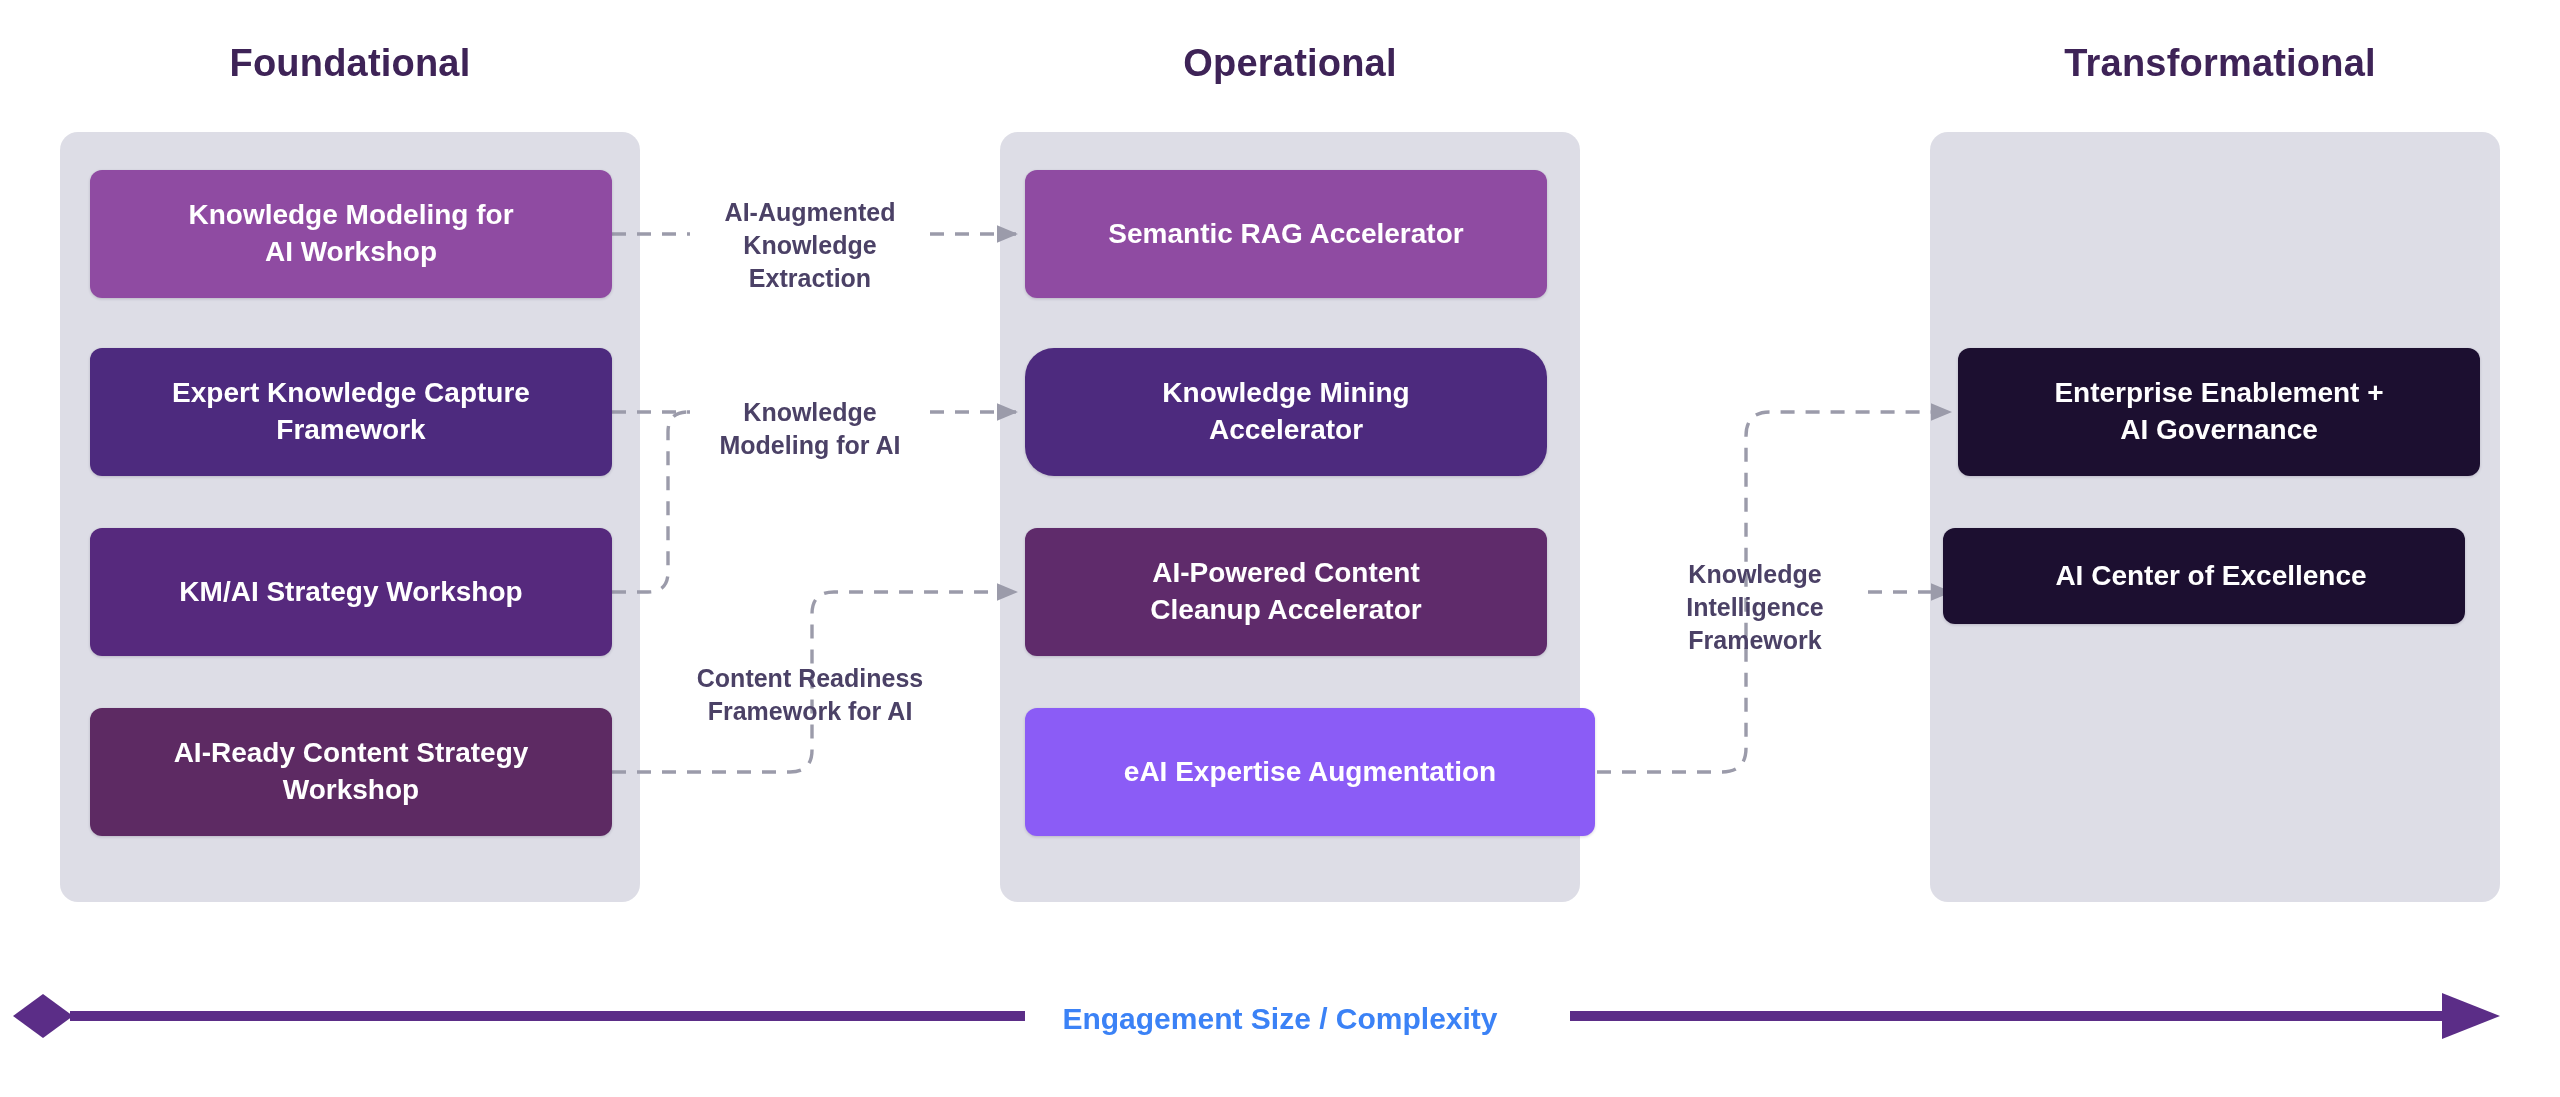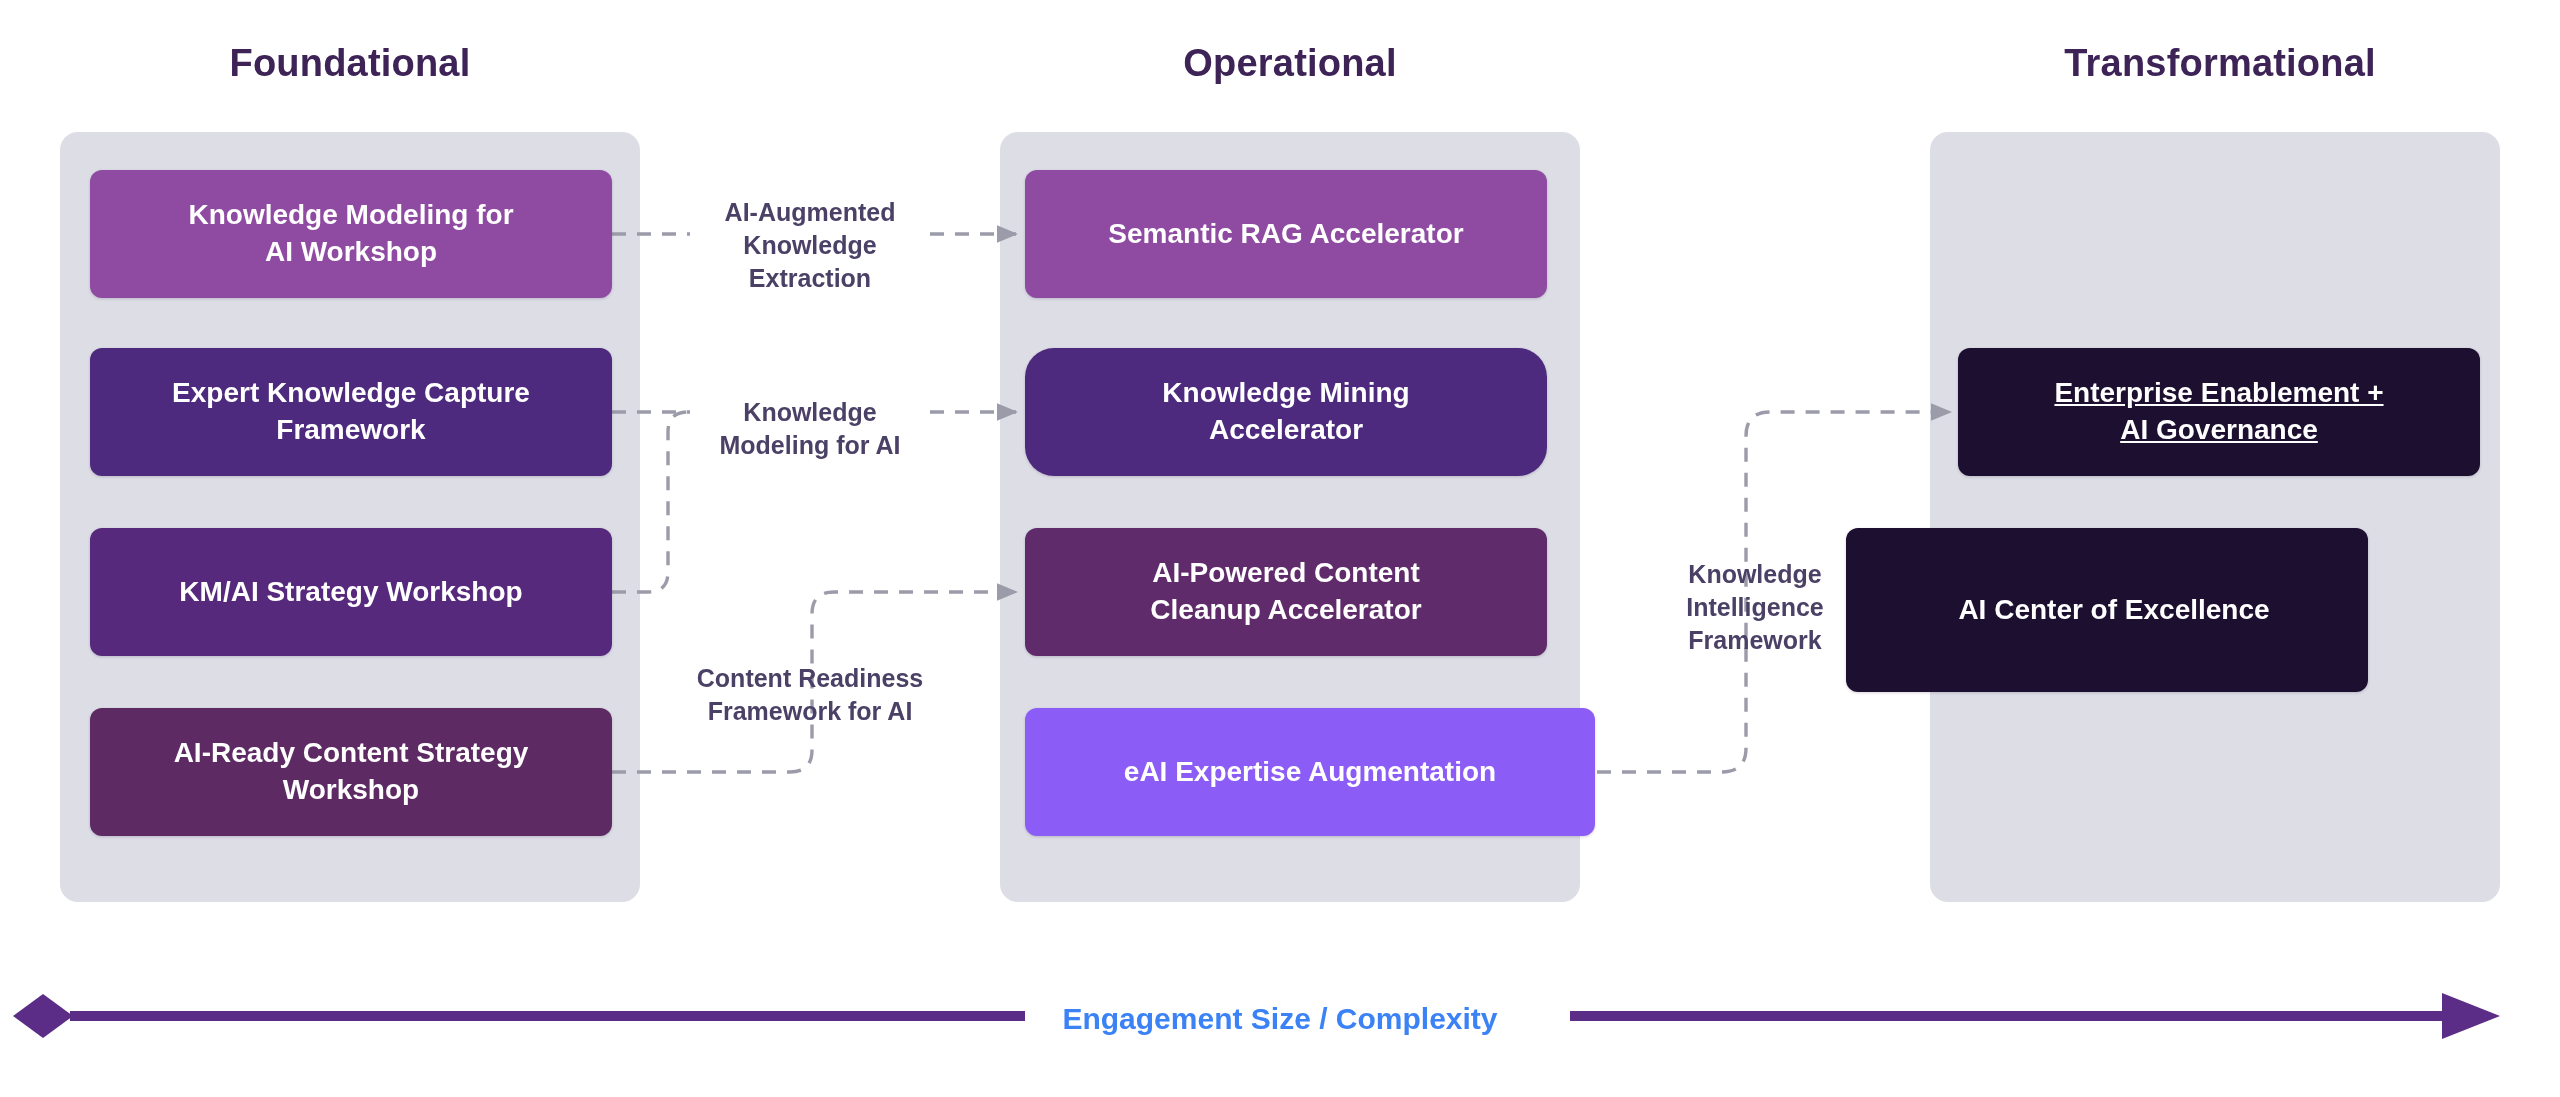--- a/index.html
+++ b/index.html
@@ -62,21 +62,21 @@
   #box-f4 { left: 90px; top: 708px; width: 522px; height: 128px; background: #5d2a63; }
 
   
   #box-o1 { left: 1025px; top: 170px; width: 522px; height: 128px; background: #8f4ba2; }
   #box-o2 { left: 1025px; top: 348px; width: 522px; height: 128px; background: #4d2a7e; }
   #box-o3 { left: 1025px; top: 528px; width: 522px; height: 128px; background: #5f2b6b; }
   #box-o4 { left: 1025px; top: 708px; width: 570px; height: 128px; background: #8b5cf6; }
 
   
   #box-t1 { left: 1958px; top: 348px; width: 522px; height: 128px; background: #1c0f30; }
-  #box-t2 { left: 1846px; top: 528px; width: 522px; height: 164px; background: #1c0f30; padding-left: 32px; }
+  #box-t2 { left: 1943px; top: 528px; width: 522px; height: 96px; background: #1c0f30; padding-left: 32px; }
 
   
   #connectors {
     position: absolute;
     left: 0; top: 0;
     width: 2560px; height: 1097px;
     pointer-events: none;
   }
 
   
@@ -167,21 +167,21 @@
   <div class="box" id="box-f4" style="white-space: pre-line;">AI-Ready Content Strategy
 Workshop</div>
 
   <div class="box" id="box-o1" style="white-space: pre-line;">Semantic RAG Accelerator</div>
   <div class="box" id="box-o2" style="white-space: pre-line; border-radius: 29px;">Knowledge Mining
 Accelerator</div>
   <div class="box" id="box-o3" style="white-space: pre-line;">AI-Powered Content
 Cleanup Accelerator</div>
   <div class="box" id="box-o4" style="white-space: pre-line;">eAI Expertise Augmentation</div>
 
-  <div class="box" id="box-t1" style="white-space: pre-line; text-decoration: underline;">Enterprise Enablement +
+  <div class="box" id="box-t1" style="white-space: pre-line;">Enterprise Enablement +
 AI Governance</div>
   <div class="box" id="box-t2" style="white-space: pre-line;">AI Center of Excellence</div>
 
   <svg id="axis-wrap" viewBox="0 0 2560 80" xmlns="http://www.w3.org/2000/svg">
 
     <polygon points="43,9 73,31 43,53 13,31" fill="#5b2d87"></polygon>
 
     <rect x="70" y="26" width="955" height="10" fill="#5b2d87"></rect>
 
     <rect x="1570" y="26" width="880" height="10" fill="#5b2d87"></rect>

